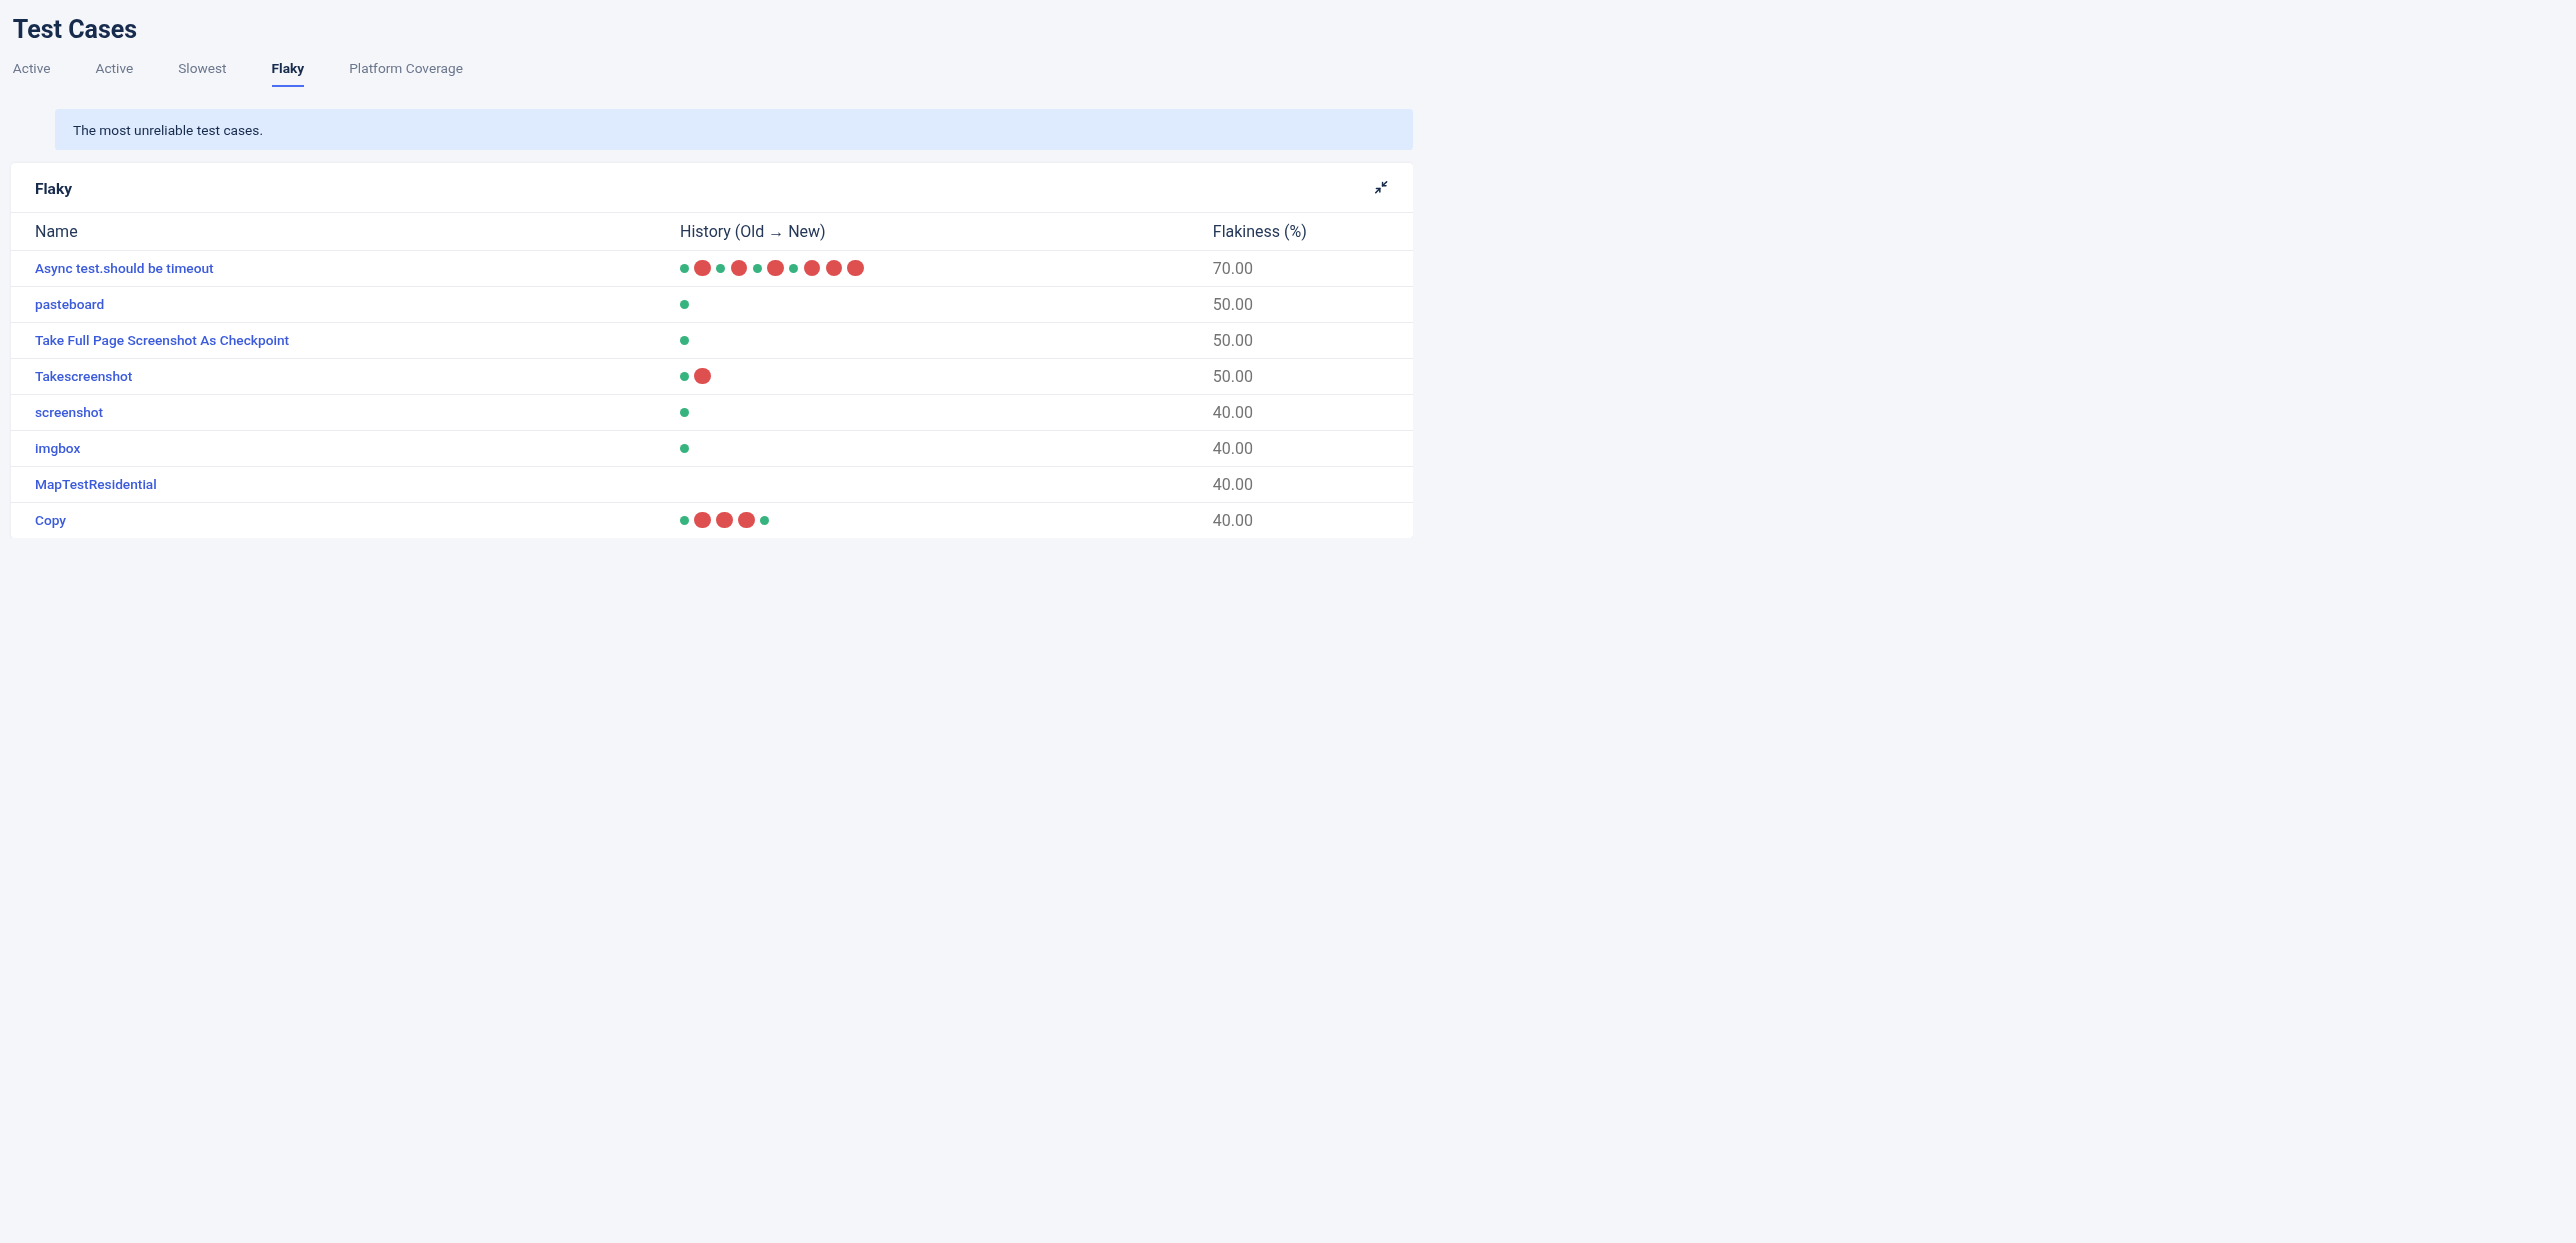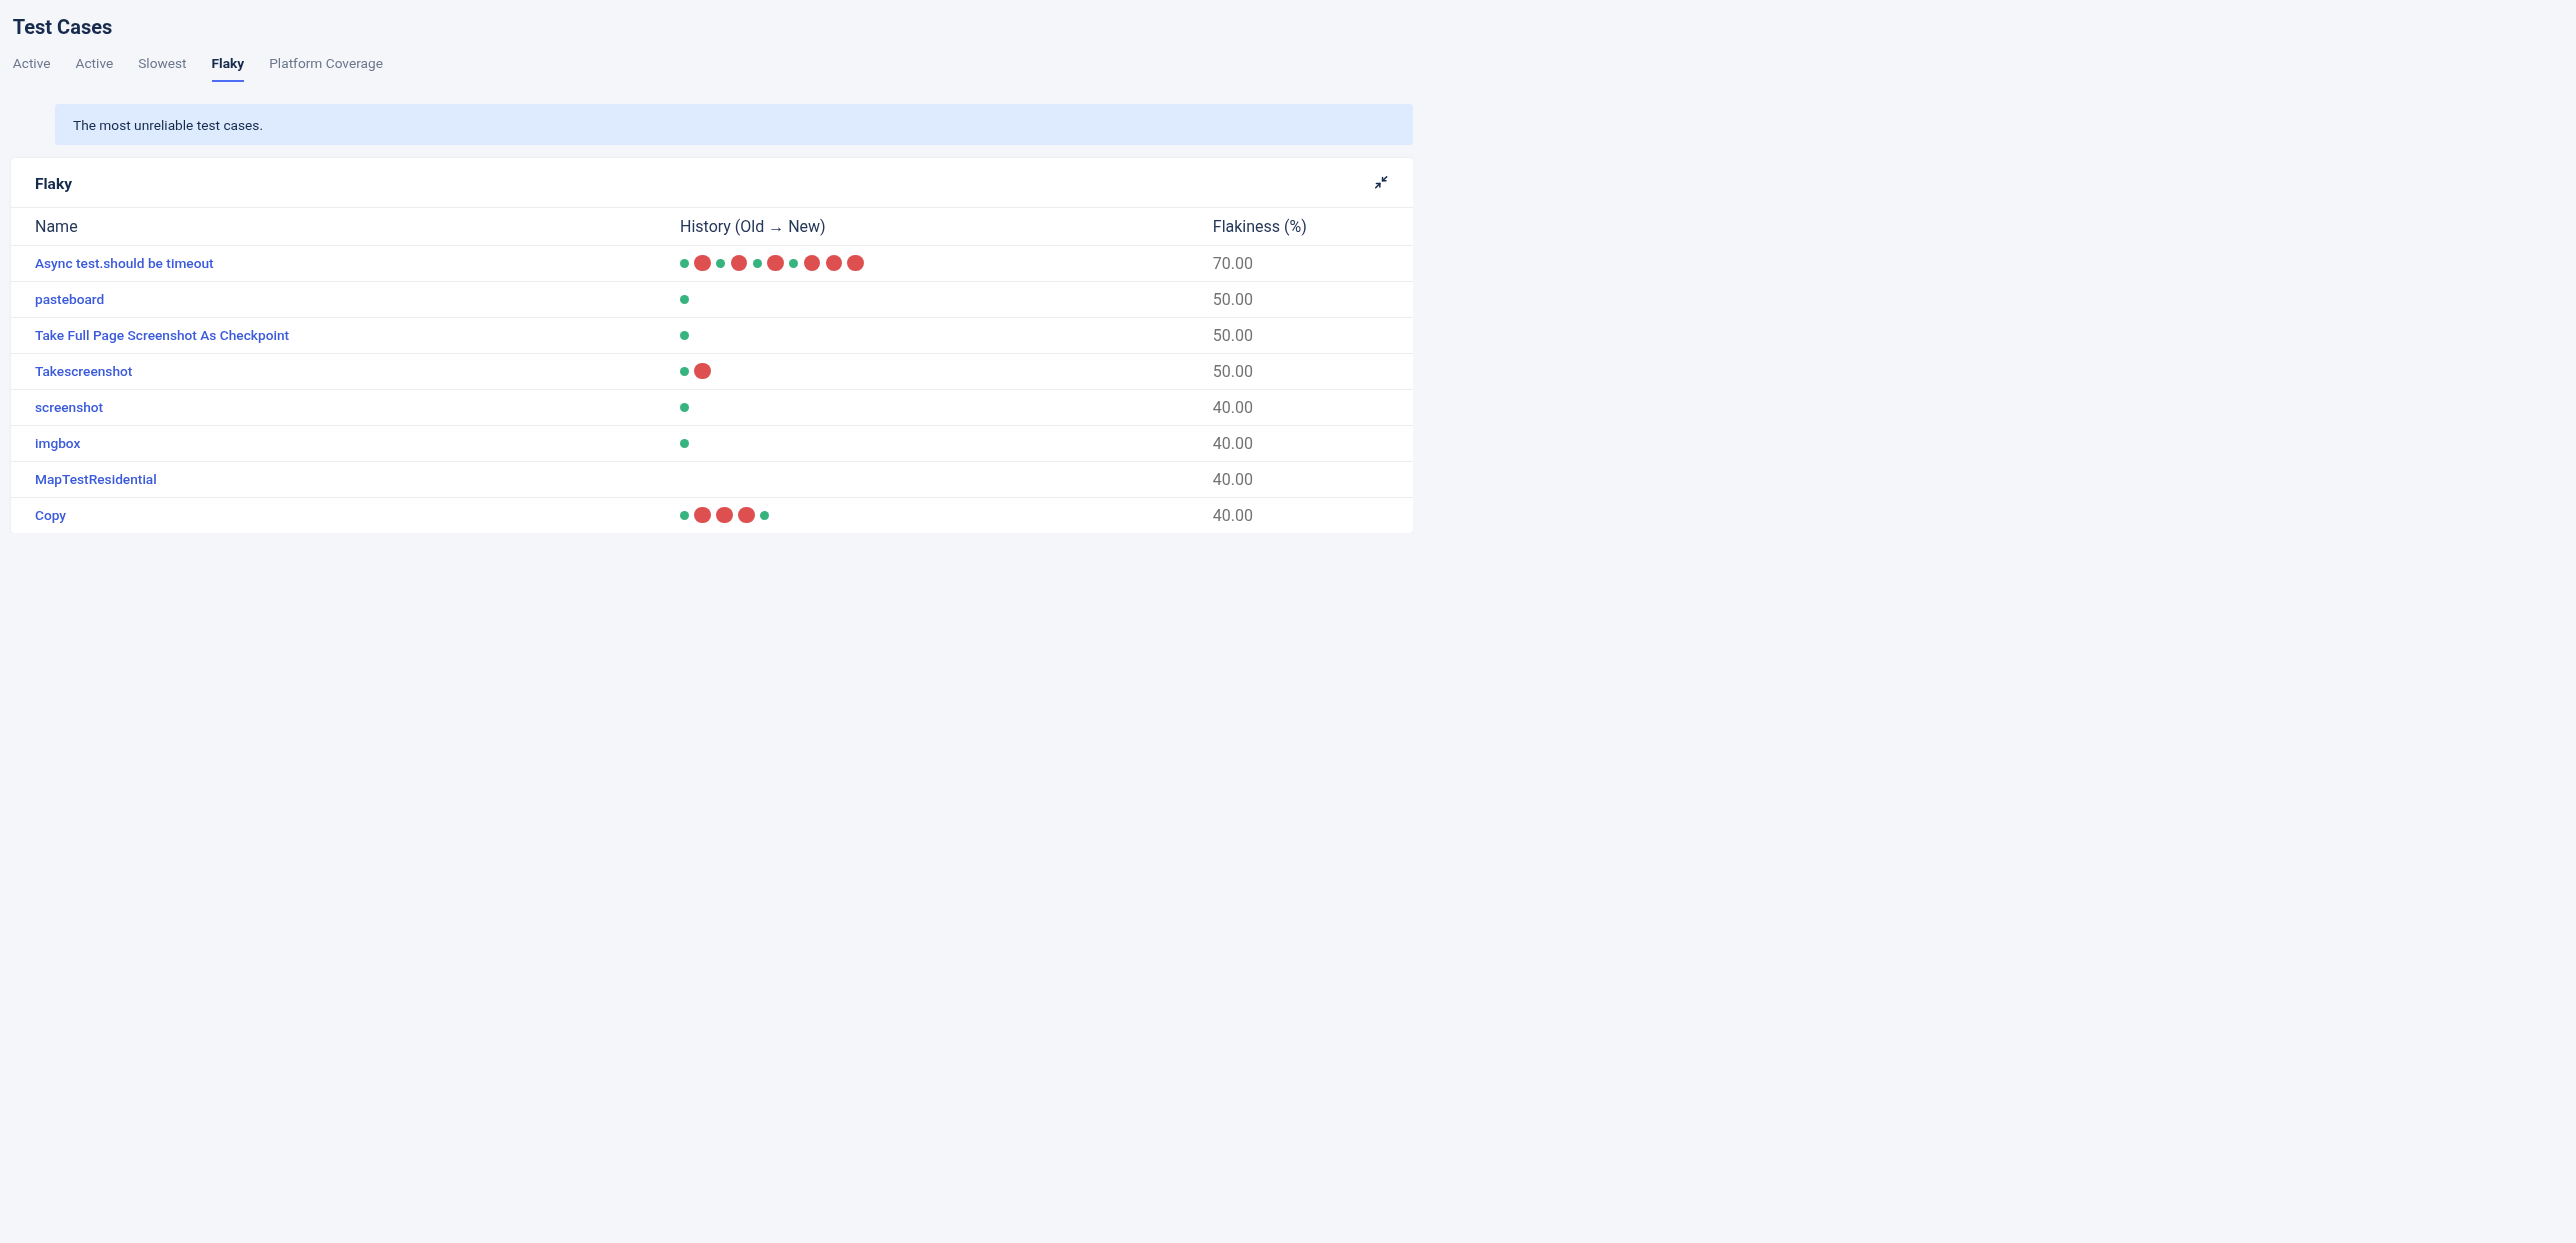--- a/index.html
+++ b/index.html
@@ -4,28 +4,28 @@
 <style>
   * { box-sizing: border-box; margin: 0; padding: 0; }
   body {
     font-family: -apple-system, BlinkMacSystemFont, "Segoe UI", Roboto, Helvetica, Arial, sans-serif;
     background: #f5f6fa;
     color: #172b4d;
     font-size: 12.7px;
     padding: 11px 11px 0 11px;
   }
   .page-title {
-    font-size: 20px;
+    font-size: 25px;
     font-weight: 700;
     color: #172b4d;
     margin: 3.6px 0 16.4px 1.8px;
   }
   .tabs {
     display: flex;
-    gap: 25px;
+    gap: 45px;
     padding-left: 1.8px;
     margin-bottom: 22px;
   }
   .tab {
     font-size: 13.7px;
     color: #6b778c;
     padding-bottom: 9px;
     border-bottom: 2.3px solid transparent;
     cursor: pointer;
   }

